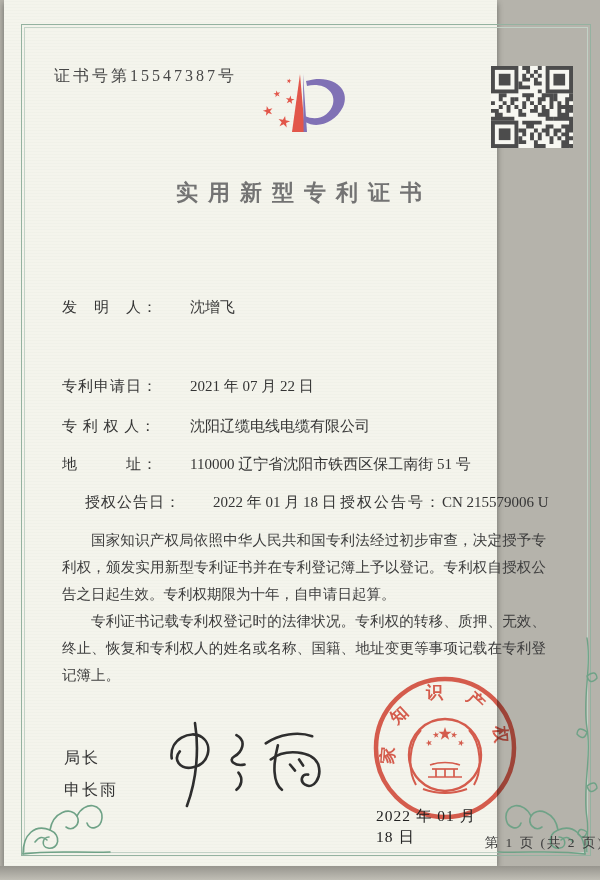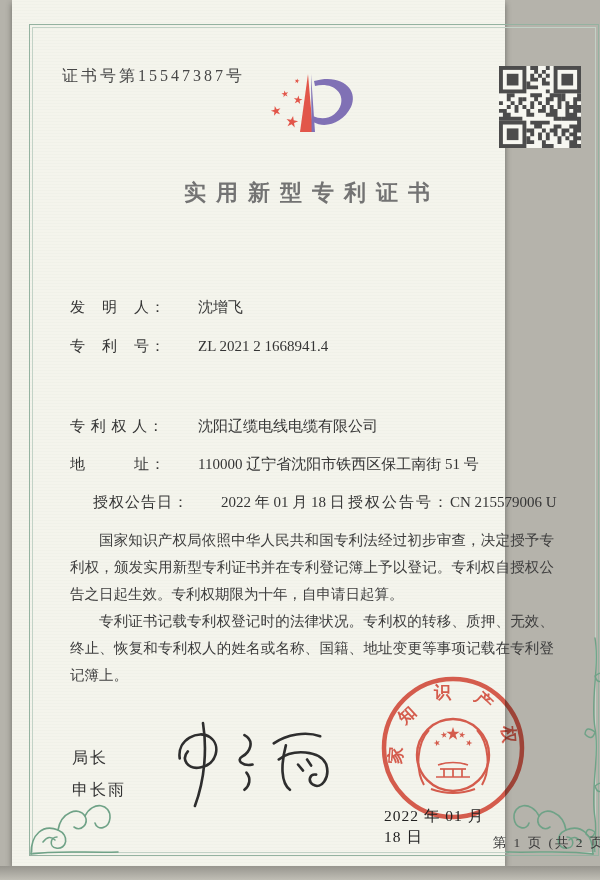--- a/index.html
+++ b/index.html
@@ -3,21 +3,21 @@
 <meta charset="utf-8">
 <style>
   html,body{margin:0;padding:0;}
   body{
     width:600px;height:880px;position:relative;overflow:hidden;
     background:#b5b3ab;
     font-family:"Liberation Serif","DejaVu Serif",serif;
     color:var(--ink,#3a3a3a);
   }
   .paper{
-    position:absolute;left:12px;top:0;width:493px;height:866px;
+    position:absolute;left:4px;top:0;width:493px;height:866px;
     background:var(--paper,#f4f4ec);
     box-shadow:0 3px 6px rgba(20,20,20,.45);
   }
   .paper::before{ 
     content:"";position:absolute;inset:0;pointer-events:none;
     background:repeating-linear-gradient(0deg,rgba(90,120,100,.022) 0 1px,transparent 1px 3px);
   }
   .frame{
     position:absolute;left:17px;top:24px;width:568px;height:830px;
     border:1px solid var(--frame-green,#94b2a0);
@@ -109,22 +109,22 @@
         <rect x="7.6" y="60.9" width="11.4" height="11.4"></rect>
     </g>
     <path id="qr-modules" fill="#4c4c4c" d="M30.5 0.0h3.8v3.8h-3.8zM34.3 0.0h3.8v3.8h-3.8zM45.7 0.0h3.8v3.8h-3.8zM34.3 3.8h3.8v3.8h-3.8zM41.9 3.8h3.8v3.8h-3.8zM30.5 7.6h3.8v3.8h-3.8zM38.1 7.6h3.8v3.8h-3.8zM45.7 7.6h3.8v3.8h-3.8zM30.5 11.4h3.8v3.8h-3.8zM34.3 11.4h3.8v3.8h-3.8zM41.9 11.4h3.8v3.8h-3.8zM26.7 15.2h3.8v3.8h-3.8zM41.9 15.2h3.8v3.8h-3.8zM45.7 15.2h3.8v3.8h-3.8zM26.7 19.0h3.8v3.8h-3.8zM30.5 19.0h3.8v3.8h-3.8zM34.3 19.0h3.8v3.8h-3.8zM45.7 22.9h3.8v3.8h-3.8zM7.6 26.7h3.8v3.8h-3.8zM11.4 26.7h3.8v3.8h-3.8zM30.5 26.7h3.8v3.8h-3.8zM34.3 26.7h3.8v3.8h-3.8zM38.1 26.7h3.8v3.8h-3.8zM49.5 26.7h3.8v3.8h-3.8zM53.3 26.7h3.8v3.8h-3.8zM57.1 26.7h3.8v3.8h-3.8zM61.0 26.7h3.8v3.8h-3.8zM76.2 26.7h3.8v3.8h-3.8zM7.6 30.5h3.8v3.8h-3.8zM19.0 30.5h3.8v3.8h-3.8zM22.9 30.5h3.8v3.8h-3.8zM34.3 30.5h3.8v3.8h-3.8zM45.7 30.5h3.8v3.8h-3.8zM49.5 30.5h3.8v3.8h-3.8zM57.1 30.5h3.8v3.8h-3.8zM61.0 30.5h3.8v3.8h-3.8zM72.4 30.5h3.8v3.8h-3.8zM76.2 30.5h3.8v3.8h-3.8zM0.0 34.3h3.8v3.8h-3.8zM11.4 34.3h3.8v3.8h-3.8zM19.0 34.3h3.8v3.8h-3.8zM30.5 34.3h3.8v3.8h-3.8zM38.1 34.3h3.8v3.8h-3.8zM45.7 34.3h3.8v3.8h-3.8zM57.1 34.3h3.8v3.8h-3.8zM64.8 34.3h3.8v3.8h-3.8zM72.4 34.3h3.8v3.8h-3.8zM7.6 38.1h3.8v3.8h-3.8zM15.2 38.1h3.8v3.8h-3.8zM22.9 38.1h3.8v3.8h-3.8zM30.5 38.1h3.8v3.8h-3.8zM41.9 38.1h3.8v3.8h-3.8zM49.5 38.1h3.8v3.8h-3.8zM57.1 38.1h3.8v3.8h-3.8zM64.8 38.1h3.8v3.8h-3.8zM68.6 38.1h3.8v3.8h-3.8zM72.4 38.1h3.8v3.8h-3.8zM76.2 38.1h3.8v3.8h-3.8zM0.0 41.9h3.8v3.8h-3.8zM3.8 41.9h3.8v3.8h-3.8zM15.2 41.9h3.8v3.8h-3.8zM26.7 41.9h3.8v3.8h-3.8zM38.1 41.9h3.8v3.8h-3.8zM41.9 41.9h3.8v3.8h-3.8zM49.5 41.9h3.8v3.8h-3.8zM53.3 41.9h3.8v3.8h-3.8zM64.8 41.9h3.8v3.8h-3.8zM72.4 41.9h3.8v3.8h-3.8zM76.2 41.9h3.8v3.8h-3.8zM3.8 45.7h3.8v3.8h-3.8zM7.6 45.7h3.8v3.8h-3.8zM26.7 45.7h3.8v3.8h-3.8zM30.5 45.7h3.8v3.8h-3.8zM45.7 45.7h3.8v3.8h-3.8zM49.5 45.7h3.8v3.8h-3.8zM53.3 45.7h3.8v3.8h-3.8zM64.8 45.7h3.8v3.8h-3.8zM68.6 45.7h3.8v3.8h-3.8zM72.4 45.7h3.8v3.8h-3.8zM0.0 49.5h3.8v3.8h-3.8zM3.8 49.5h3.8v3.8h-3.8zM7.6 49.5h3.8v3.8h-3.8zM11.4 49.5h3.8v3.8h-3.8zM15.2 49.5h3.8v3.8h-3.8zM19.0 49.5h3.8v3.8h-3.8zM53.3 49.5h3.8v3.8h-3.8zM57.1 49.5h3.8v3.8h-3.8zM61.0 49.5h3.8v3.8h-3.8zM64.8 49.5h3.8v3.8h-3.8zM68.6 49.5h3.8v3.8h-3.8zM72.4 49.5h3.8v3.8h-3.8zM76.2 49.5h3.8v3.8h-3.8zM30.5 53.3h3.8v3.8h-3.8zM34.3 53.3h3.8v3.8h-3.8zM38.1 53.3h3.8v3.8h-3.8zM41.9 53.3h3.8v3.8h-3.8zM45.7 53.3h3.8v3.8h-3.8zM76.2 53.3h3.8v3.8h-3.8zM34.3 57.1h3.8v3.8h-3.8zM38.1 57.1h3.8v3.8h-3.8zM53.3 57.1h3.8v3.8h-3.8zM57.1 57.1h3.8v3.8h-3.8zM68.6 57.1h3.8v3.8h-3.8zM72.4 57.1h3.8v3.8h-3.8zM76.2 57.1h3.8v3.8h-3.8zM26.7 61.0h3.8v3.8h-3.8zM30.5 61.0h3.8v3.8h-3.8zM41.9 61.0h3.8v3.8h-3.8zM49.5 61.0h3.8v3.8h-3.8zM53.3 61.0h3.8v3.8h-3.8zM61.0 61.0h3.8v3.8h-3.8zM64.8 61.0h3.8v3.8h-3.8zM72.4 61.0h3.8v3.8h-3.8zM76.2 61.0h3.8v3.8h-3.8zM30.5 64.8h3.8v3.8h-3.8zM38.1 64.8h3.8v3.8h-3.8zM45.7 64.8h3.8v3.8h-3.8zM53.3 64.8h3.8v3.8h-3.8zM61.0 64.8h3.8v3.8h-3.8zM68.6 64.8h3.8v3.8h-3.8zM72.4 64.8h3.8v3.8h-3.8zM26.7 68.6h3.8v3.8h-3.8zM38.1 68.6h3.8v3.8h-3.8zM45.7 68.6h3.8v3.8h-3.8zM57.1 68.6h3.8v3.8h-3.8zM64.8 68.6h3.8v3.8h-3.8zM72.4 68.6h3.8v3.8h-3.8zM76.2 68.6h3.8v3.8h-3.8zM26.7 72.4h3.8v3.8h-3.8zM30.5 72.4h3.8v3.8h-3.8zM41.9 72.4h3.8v3.8h-3.8zM57.1 72.4h3.8v3.8h-3.8zM68.6 72.4h3.8v3.8h-3.8zM72.4 72.4h3.8v3.8h-3.8zM41.9 76.2h3.8v3.8h-3.8zM45.7 76.2h3.8v3.8h-3.8zM49.5 76.2h3.8v3.8h-3.8zM68.6 76.2h3.8v3.8h-3.8zM72.4 76.2h3.8v3.8h-3.8zM76.2 76.2h3.8v3.8h-3.8z"></path>
   </svg>
 
   <div class="title">实用新型专利证书</div>
 
   <div class="field" style="top:298px">
     <span class="flabel">发　明　人：</span><span class="fvalue">沈增飞</span>
   </div>
-  <div class="field" style="top:337px">
-    <span class="flabel">专　利　号：</span><span class="fvalue">ZL 2021 2 1668941.4</span>
+  <div class="field" style="top:377px">
+    <span class="flabel">专利申请日：</span><span class="fvalue">2021 年 07 月 22 日</span>
   </div>
   <div class="field" style="top:417px">
     <span class="flabel">专 利 权 人：</span><span class="fvalue">沈阳辽缆电线电缆有限公司</span>
   </div>
   <div class="field" style="top:455px">
     <span class="flabel">地　　　址：</span><span class="fvalue">110000 辽宁省沈阳市铁西区保工南街 51 号</span>
   </div>
   <div class="field half" style="top:493px">
     <span class="flabel">授权公告日：</span><span class="fvalue">2022 年 01 月 18 日</span>
   </div>

